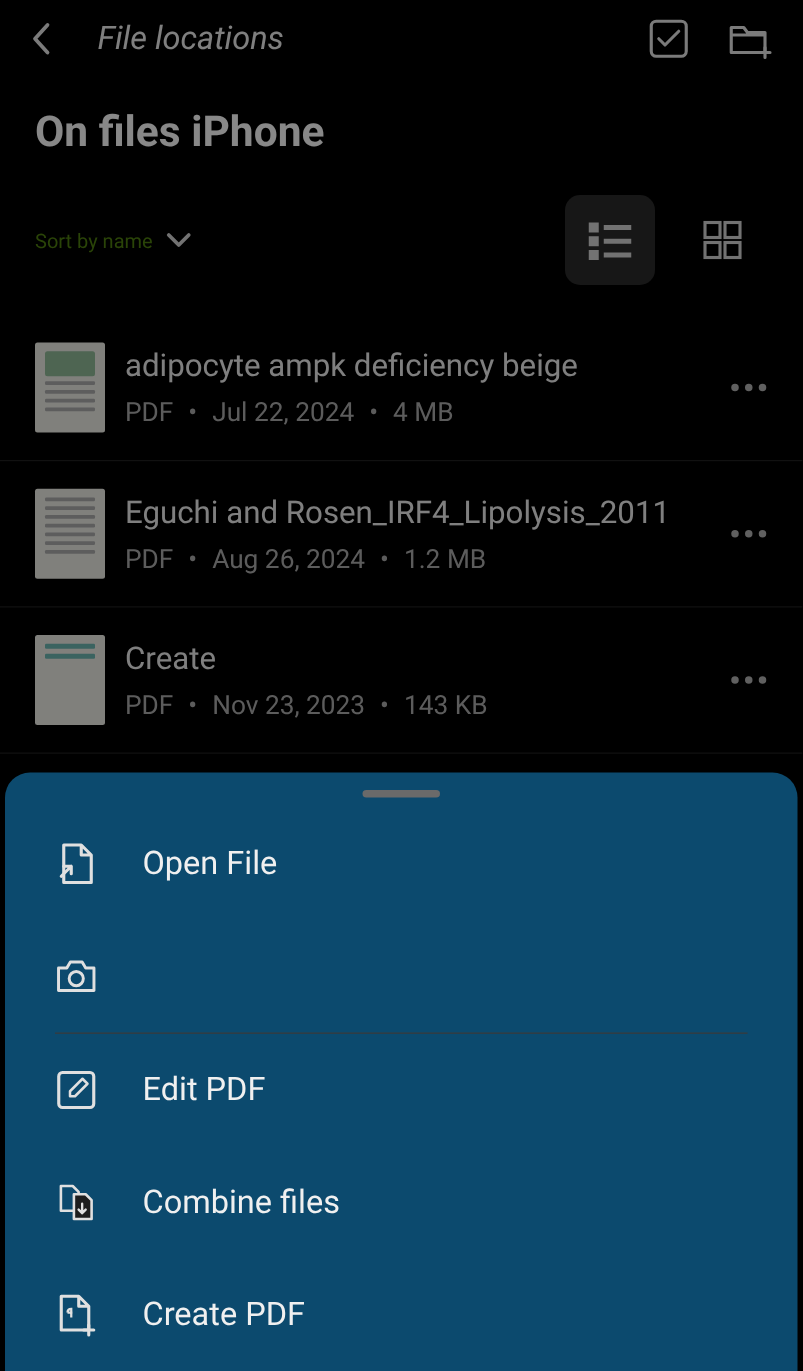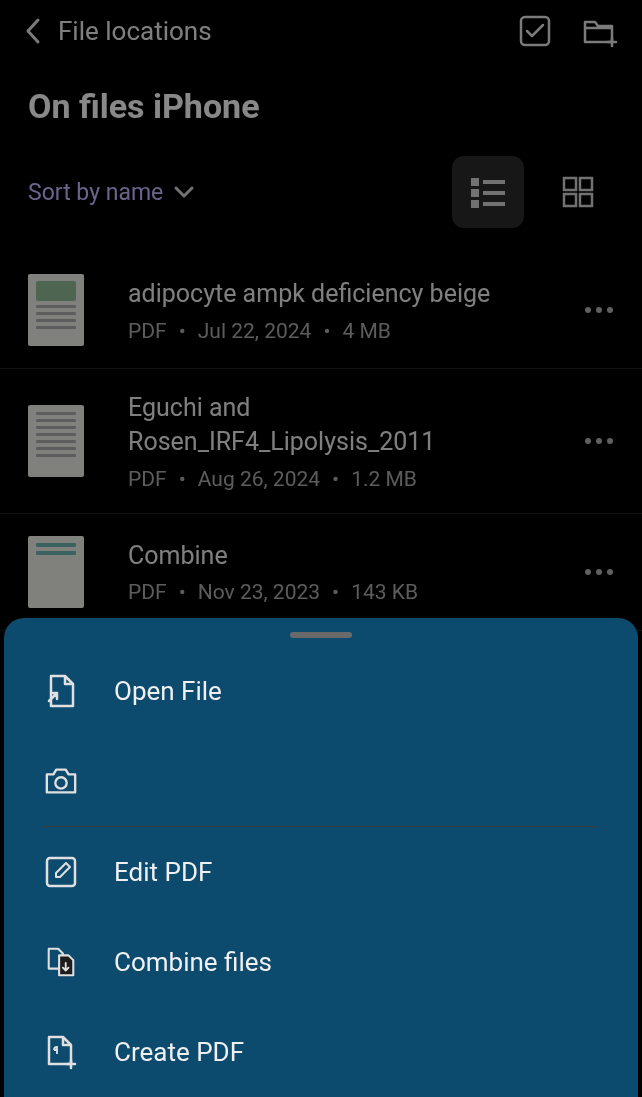--- a/index.html
+++ b/index.html
@@ -16,59 +16,60 @@
       position: absolute;
       top: 0; left: 0; right: 0; bottom: 0;
       background: rgba(0,0,0,0.45);
       pointer-events: none;
       z-index: 1;
     }
     .header {
       display: flex;
       align-items: center;
       padding: 14px 24px;
-      gap: 14px;
+      gap: 34px;
+      font-style: italic;
     }
     .header-back { display: flex; align-items: center; }
     .header-title { font-size: 26px; color: #e8e8e8; flex: 1; }
     .header-actions { display: flex; gap: 30px; align-items: center; }
     .icon-btn { color: #e0e0e0; display: flex; align-items: center; justify-content: center; }
     .page-title {
       font-size: 34px;
       font-weight: 700;
       padding: 24px 28px 10px;
       color: #f7f7f7;
     }
     .toolbar {
       display: flex;
       align-items: center;
       padding: 20px 28px 12px;
     }
     .sort-btn {
       display: flex;
       align-items: center;
       gap: 10px;
-      font-size: 23px;
-      color: #c4b5fd;
+      font-size: 16px;
+      color: #4d7c0f;
     }
     .spacer { flex: 1; }
     .view-toggle { display: flex; gap: 18px; align-items: center; }
     .view-btn {
       width: 72px; height: 72px;
       display: flex; align-items: center; justify-content: center;
       border-radius: 12px;
     }
     .view-btn.active { background: #2a2a2a; }
     .file-list { padding: 12px 0; }
     .file-row {
       display: flex;
       align-items: center;
       padding: 22px 28px;
       border-bottom: 1px solid #1f1f1f;
-      gap: 44px;
+      gap: 16px;
     }
     .thumb {
       width: 56px; height: 72px;
       background: #e9e9e2;
       border-radius: 2px;
       display: flex; flex-direction: column;
       padding: 5px;
       flex-shrink: 0;
     }
     .thumb-line { height: 3px; background: #aaa; margin: 2px 3px; border-radius: 1px; }
@@ -235,21 +236,21 @@
       </svg>
     </div>
   </div>
 
   <div class="file-row">
     <div class="thumb">
       <div class="thumb-line" style="background:#6bb5b0;height:4px;"></div>
       <div class="thumb-line" style="background:#6bb5b0;height:4px;"></div>
     </div>
     <div class="file-info">
-      <div class="file-name">Combine</div>
+      <div class="file-name">Create</div>
       <div class="file-meta">
         <span>PDF</span>
         <span class="dot">•</span>
         <span>Nov 23, 2023</span>
         <span class="dot">•</span>
         <span>143 KB</span>
       </div>
     </div>
     <div class="more-btn">
       <svg width="30" height="8" viewBox="0 0 30 8">

